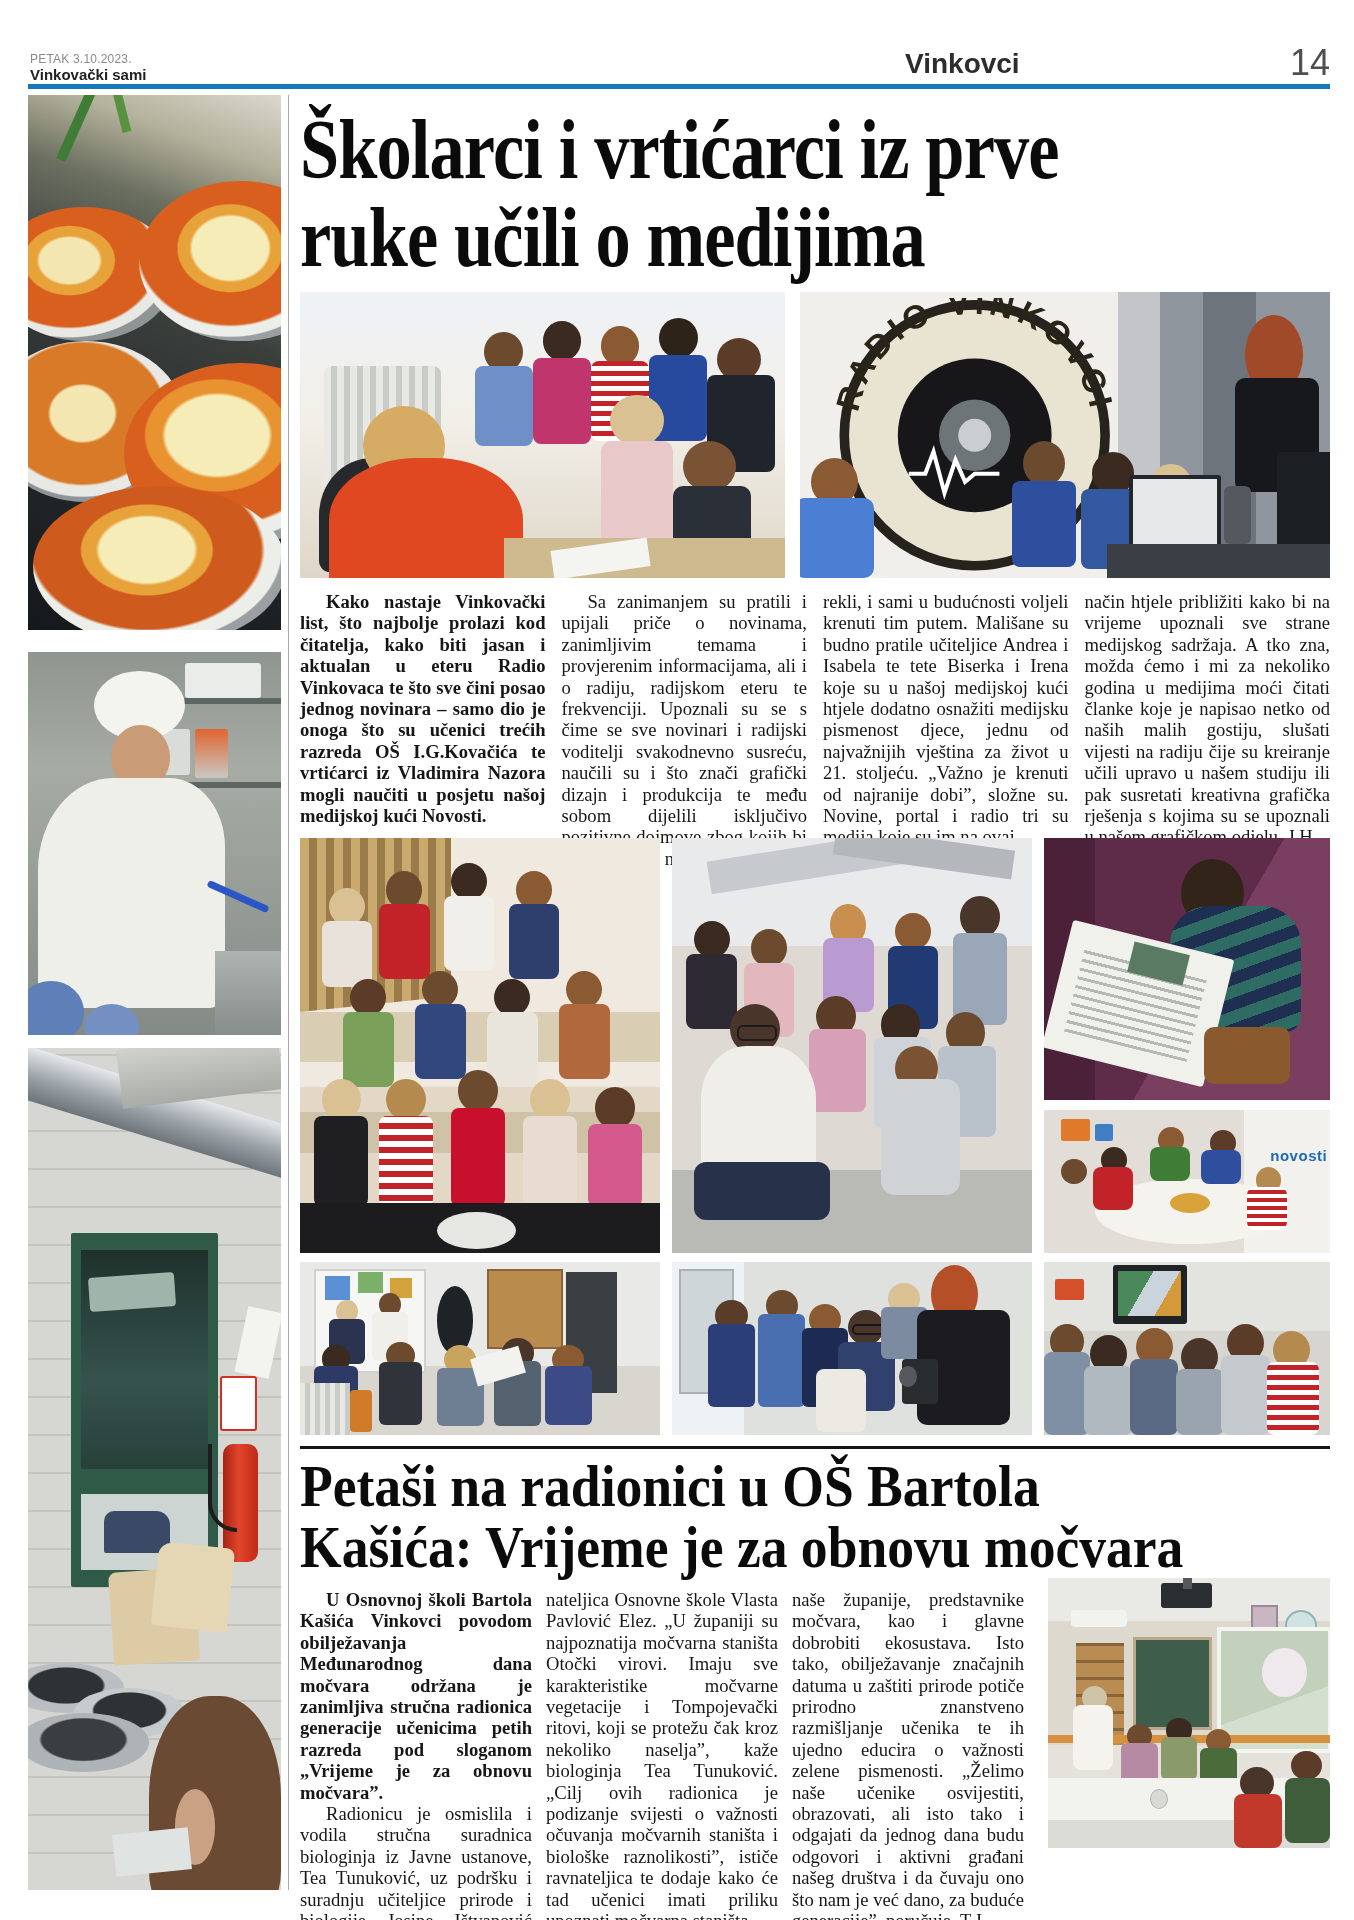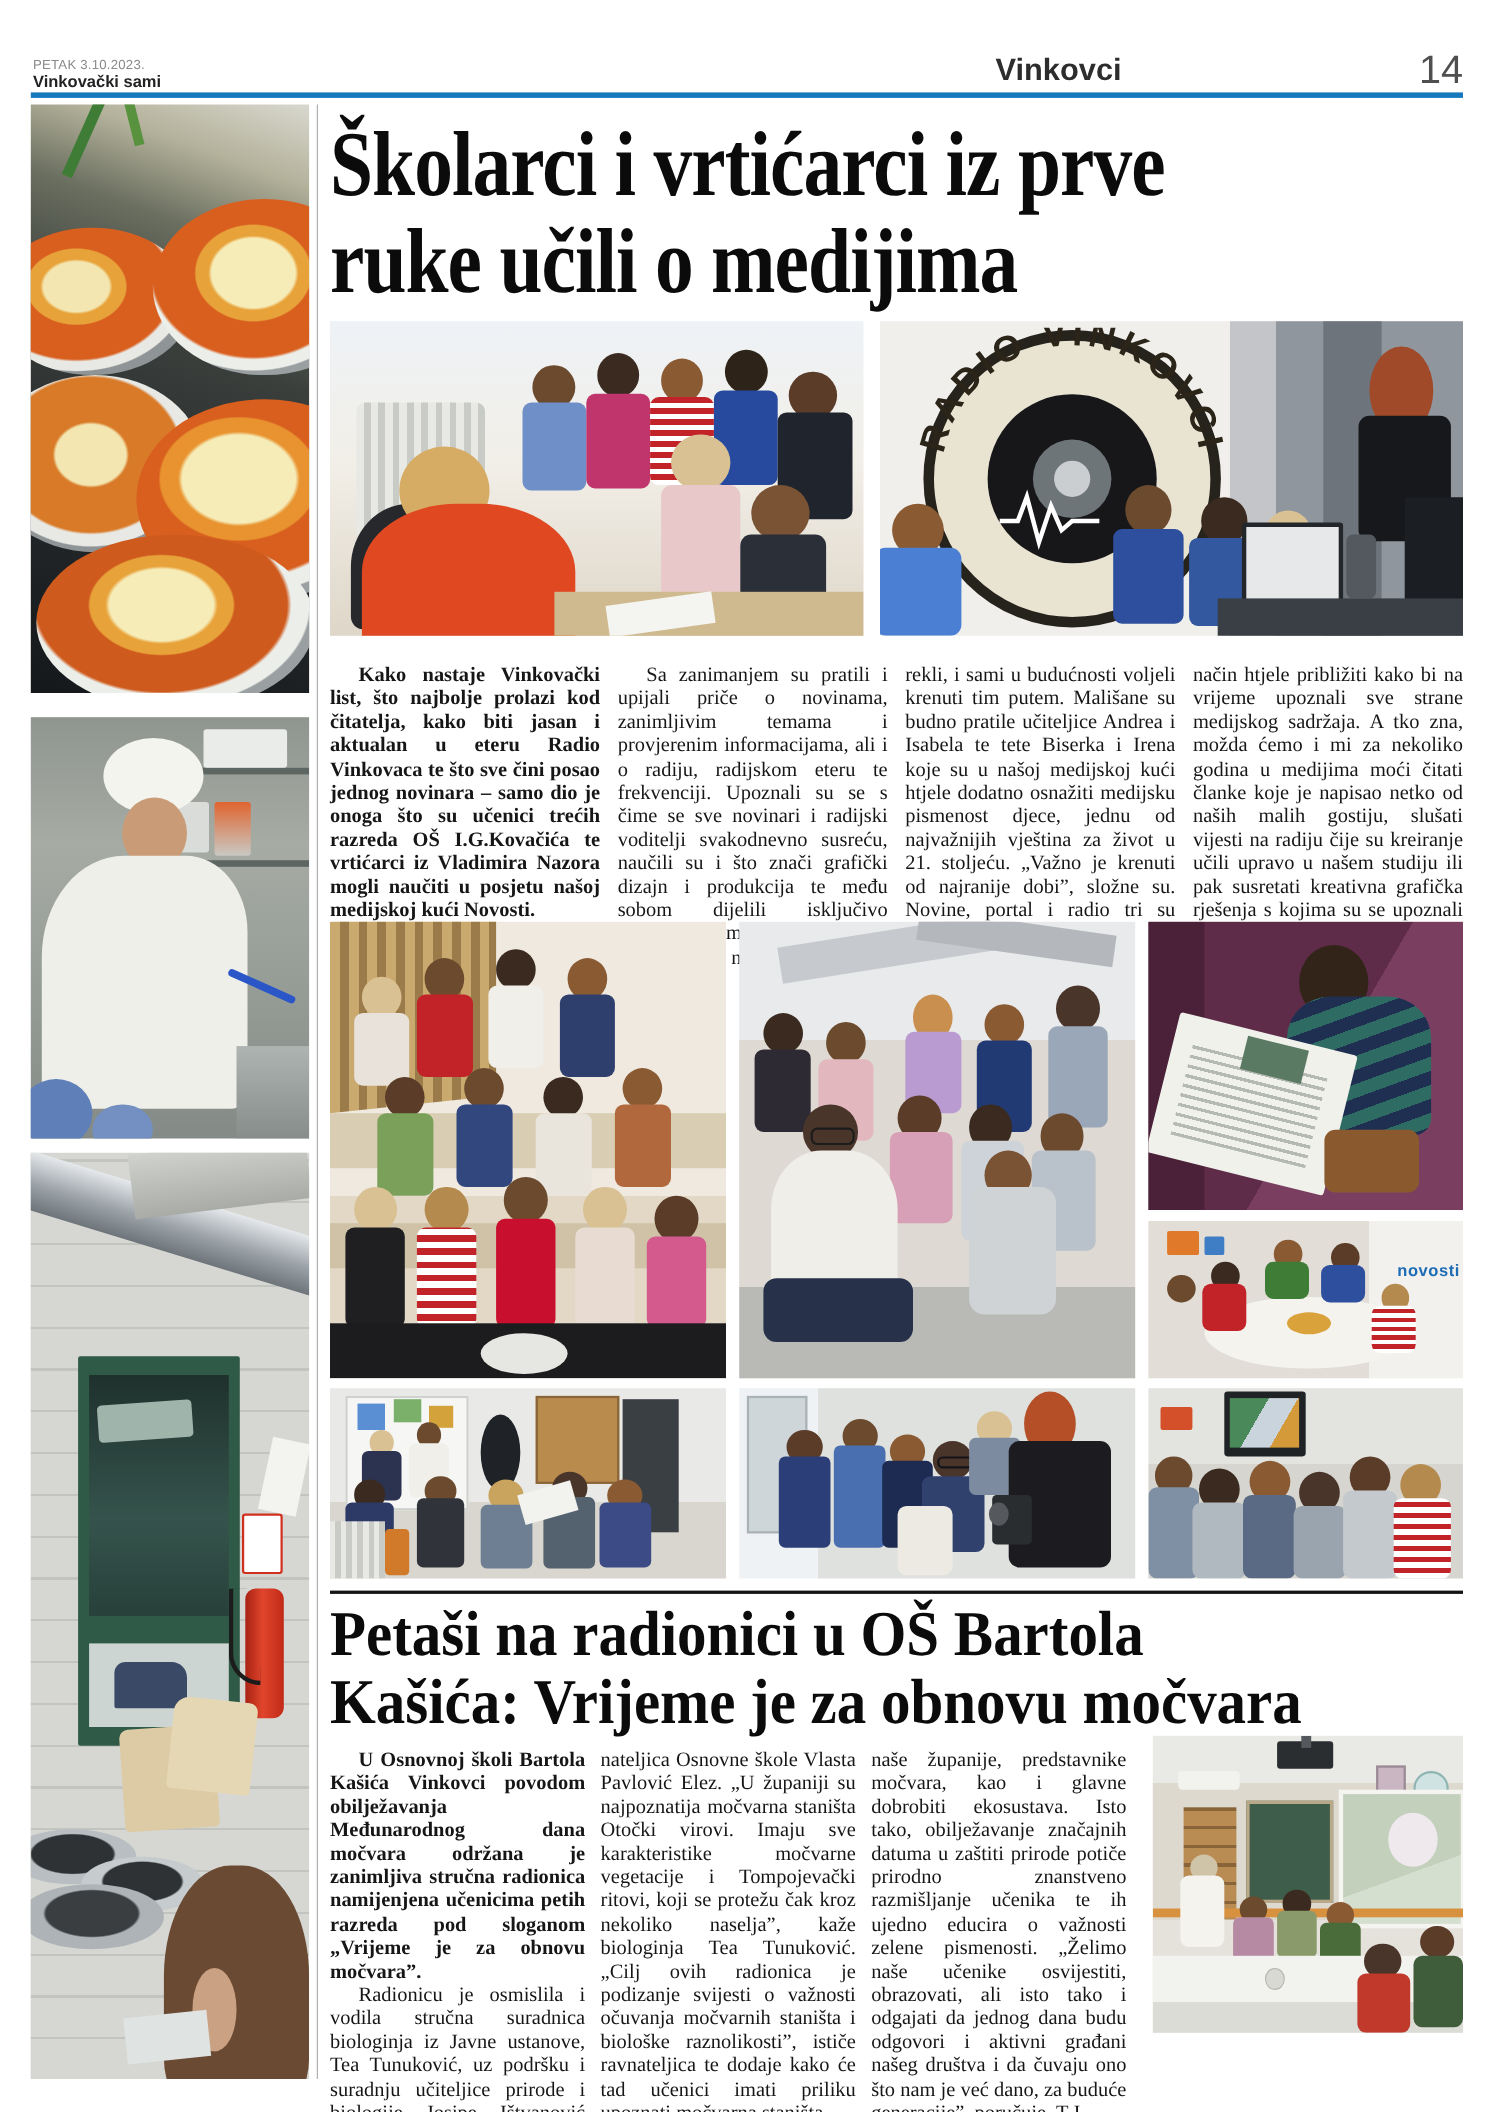--- a/index.html
+++ b/index.html
@@ -17,21 +17,21 @@
   .hdr-rule{position:absolute;left:28px;top:84px;width:1302px;height:5px;background:#1878bd;}
   .vdivider{position:absolute;left:288px;top:95px;width:1px;height:1795px;background:#a8a8a8;}
   
   .h1line{position:absolute;left:300px;font-weight:bold;color:#0b0b0b;white-space:nowrap;
           font-size:80px;letter-spacing:-1px;transform:scale(0.88,1.05);transform-origin:top left;line-height:1;}
   .h2line{position:absolute;left:300px;font-weight:bold;color:#0b0b0b;white-space:nowrap;
           font-size:57px;letter-spacing:0;transform:scale(0.94,1.02);transform-origin:top left;line-height:1;}
   .blackrule{position:absolute;left:300px;top:1446px;width:1030px;height:3px;background:#141414;}
   
   .body1{position:absolute;left:300px;top:591px;width:1030px;display:grid;
-         grid-template-columns:repeat(4,1fr);gap:16px;margin-top:12px;}
+         grid-template-columns:repeat(4,1fr);gap:16px;}
   .body2{position:absolute;left:300px;top:1589px;width:724px;display:grid;
          grid-template-columns:repeat(3,1fr);gap:14px;}
   .col{font-size:18.6px;line-height:21.4px;text-align:justify;color:#161616;}
   .lead{font-weight:bold;}
   .ind{text-indent:26px;display:block;}
   
   .wave{stroke:#ffffff;fill:none;stroke-width:3;}
   .novosti{font-family:"Liberation Sans",sans-serif;font-weight:bold;color:#1c6bb5;font-size:15px;letter-spacing:.5px;}
 </style>
 </head>
@@ -309,21 +309,21 @@
     <i class="s rnd" style="left:80%;top:40%;width:13%;height:22%;background:#b58a4e;"></i>
     <i class="s" style="left:78%;top:58%;width:18%;height:42%;background:repeating-linear-gradient(0deg,#fff 0 5px,#c22328 5px 10px);border-radius:8px;"></i>
   </div>
 
   <div class="blackrule"></div>
   <div class="h2line" style="top:1457px;">Petaši na radionici u OŠ Bartola</div>
   <div class="h2line" style="top:1518px;">Kašića: Vrijeme je za obnovu močvara</div>
 
   <div class="body2">
     <div class="col">
-      <span class="lead ind">U Osnovnoj školi Bartola Kašića Vinkovci povodom obilježavanja Međunarodnog dana močvara održana je zanimljiva stručna radionica namijenjena učenicima petih razreda pod sloganom „Vrijeme je za obnovu močvara”.</span>
+      <span class="lead ind">U Osnovnoj školi Bartola Kašića Vinkovci povodom obilježavanja Međunarodnog dana močvara održana je zanimljiva stručna radionica generacije učenicima petih razreda pod sloganom „Vrijeme je za obnovu močvara”.</span>
       <span class="ind">Radionicu je osmislila i vodila stručna suradnica biologinja iz Javne ustanove, Tea Tunuković, uz podršku i suradnju učiteljice prirode i biologije Josipe Ištvanović Kurhelec, rekla je rav-</span>
     </div>
     <div class="col">nateljica Osnovne škole Vlasta Pavlović Elez. „U županiji su najpoznatija močvarna staništa Otočki virovi. Imaju sve karakteristike močvarne vegetacije i Tompojevački ritovi, koji se protežu čak kroz nekoliko naselja”, kaže biologinja Tea Tunuković. „Cilj ovih radionica je podizanje svijesti o važnosti očuvanja močvarnih staništa i biološke raznolikosti”, ističe ravnateljica te dodaje kako će tad učenici imati priliku upoznati močvarna staništa</div>
     <div class="col">naše županije, predstavnike močvara, kao i glavne dobrobiti ekosustava. Isto tako, obilježavanje značajnih datuma u zaštiti prirode potiče prirodno znanstveno razmišljanje učenika te ih ujedno educira o važnosti zelene pismenosti. „Želimo naše učenike osvijestiti, obrazovati, ali isto tako i odgajati da jednog dana budu odgovori i aktivni građani našeg društva i da čuvaju ono što nam je već dano, za buduće generacije”, poručuje. T.J.</div>
   </div>
 
   <div class="ph" style="left:1048px;top:1578px;width:282px;height:270px;background:linear-gradient(180deg,#e9eae6 0 16%,#ded9cf 16% 62%,#e4e2da 62% 100%);">
     <i class="s" style="left:40%;top:2%;width:18%;height:9%;background:#2b2e31;border-radius:3px;"></i>
     <i class="s" style="left:48%;top:0;width:3%;height:4%;background:#55595d;"></i>
     <i class="s" style="left:8%;top:12%;width:20%;height:6%;background:#f2f2ee;border-radius:4px;"></i>

